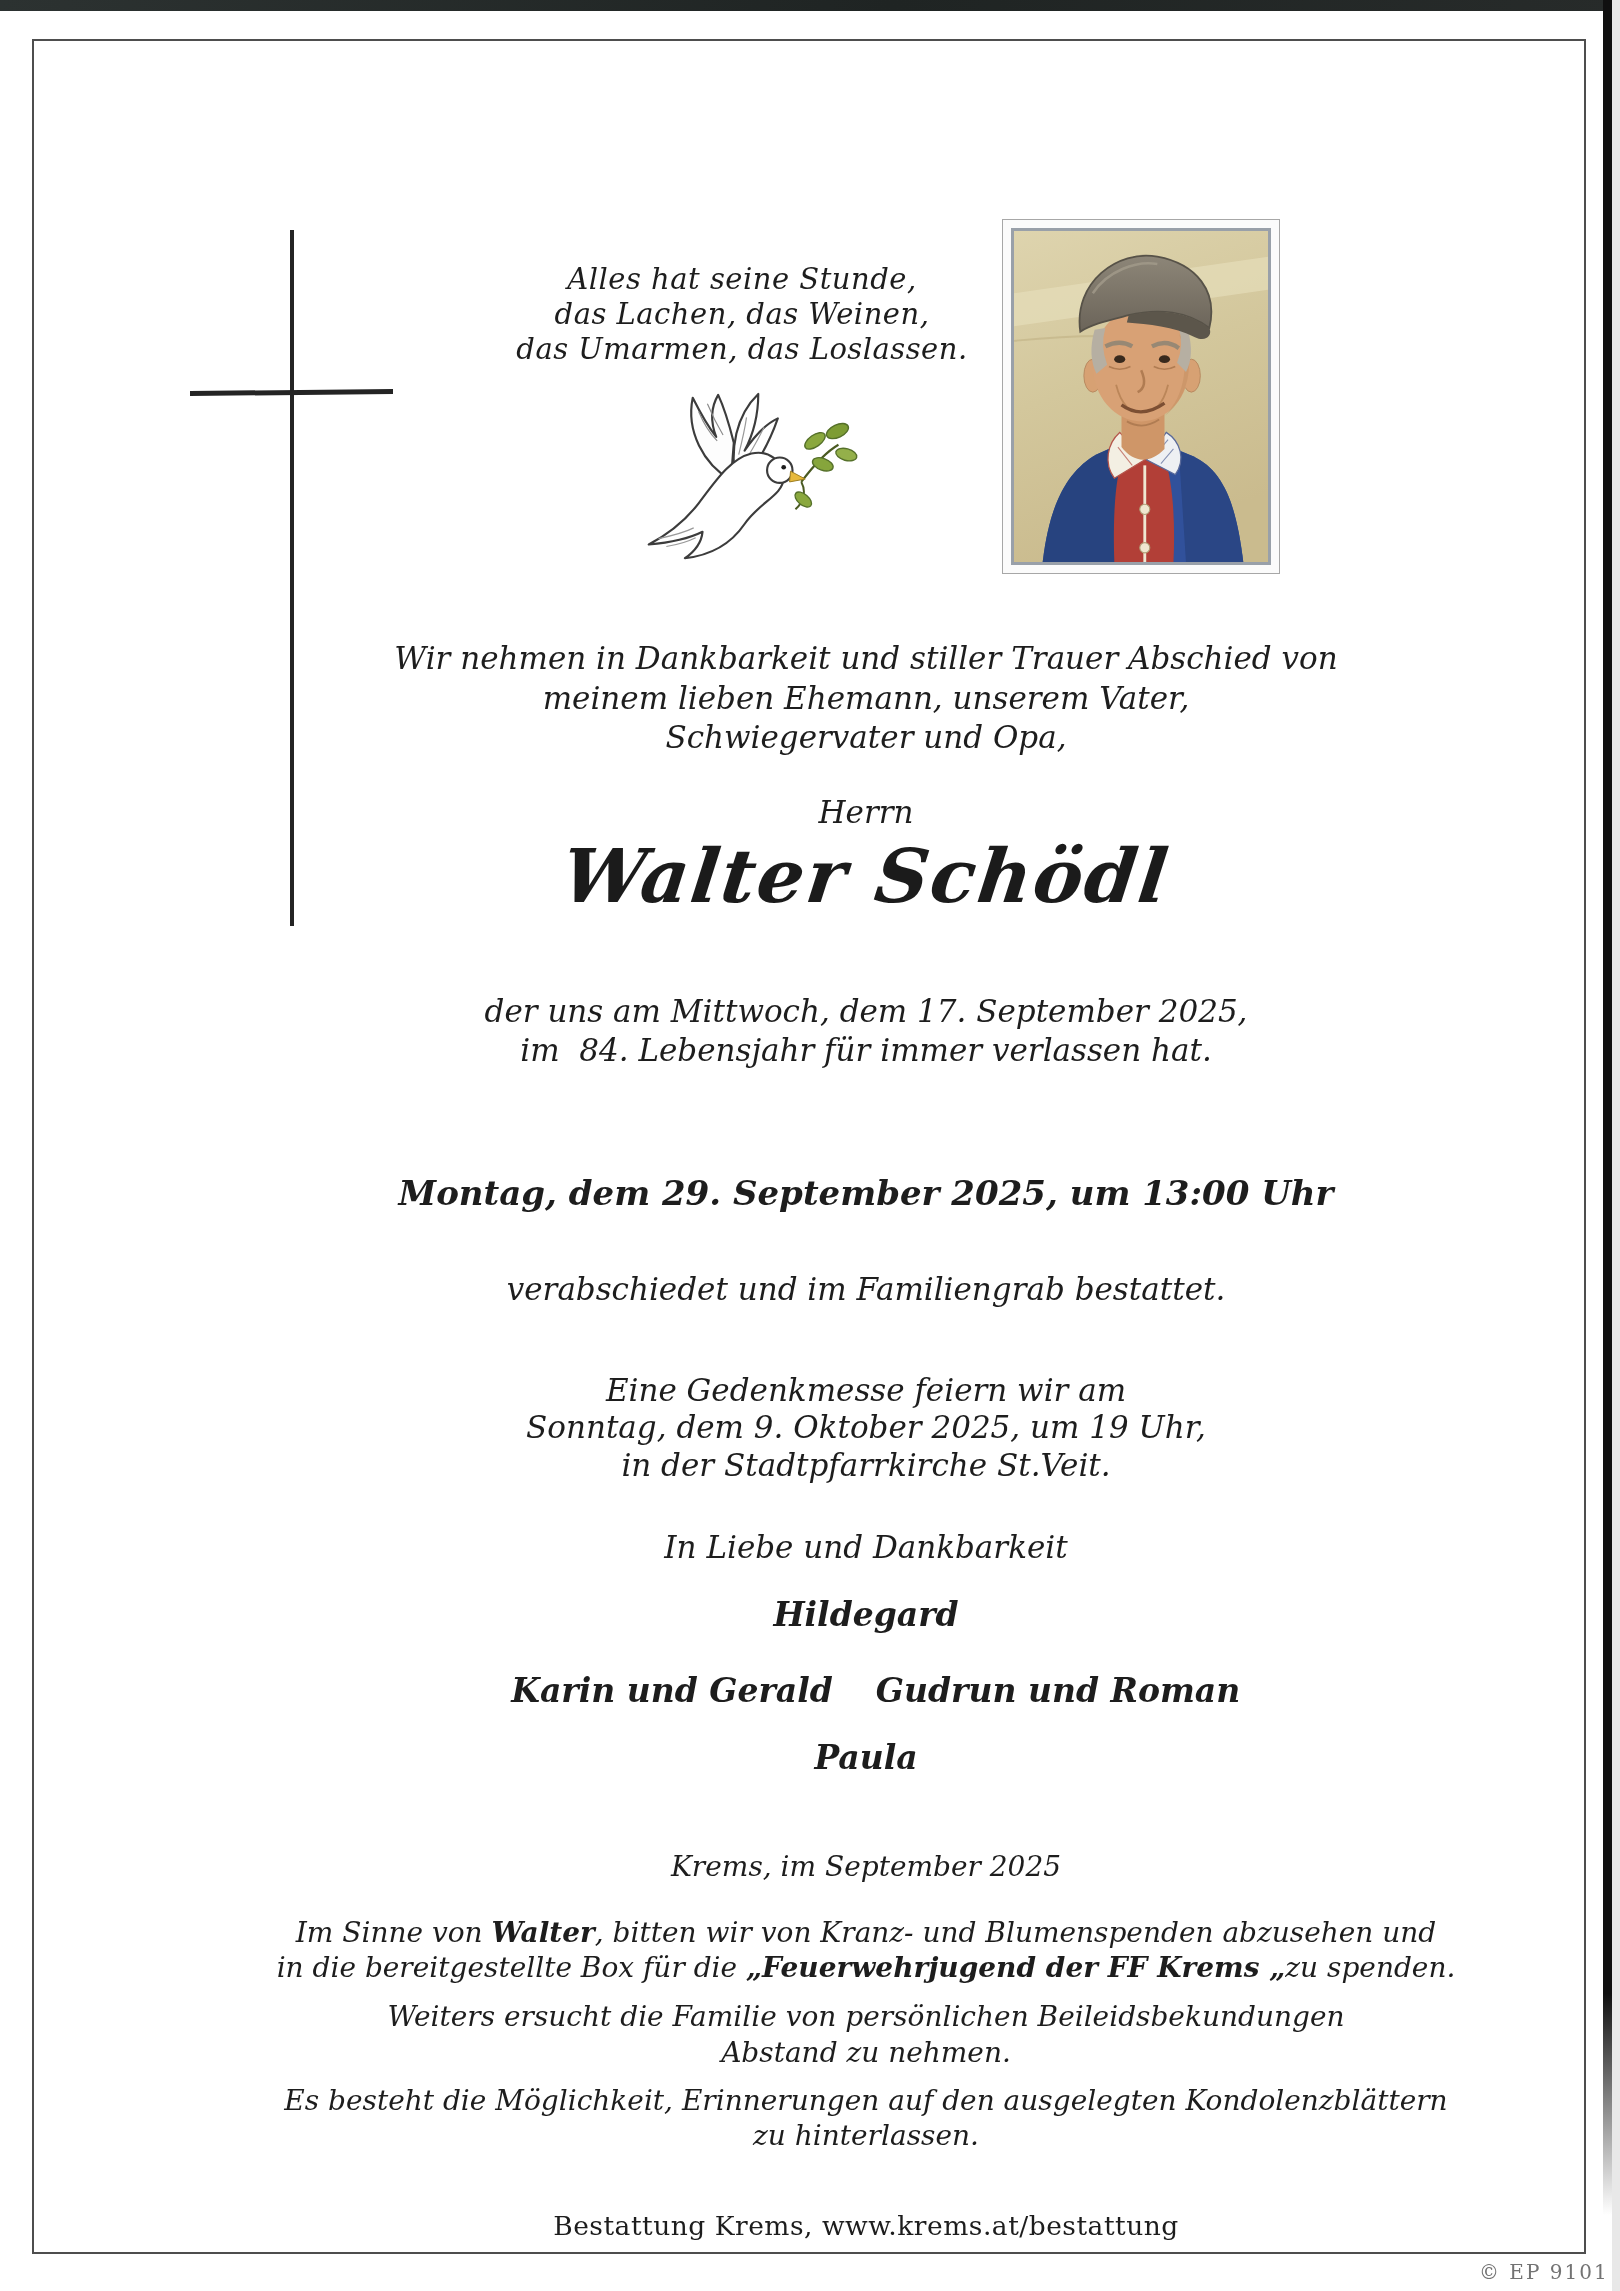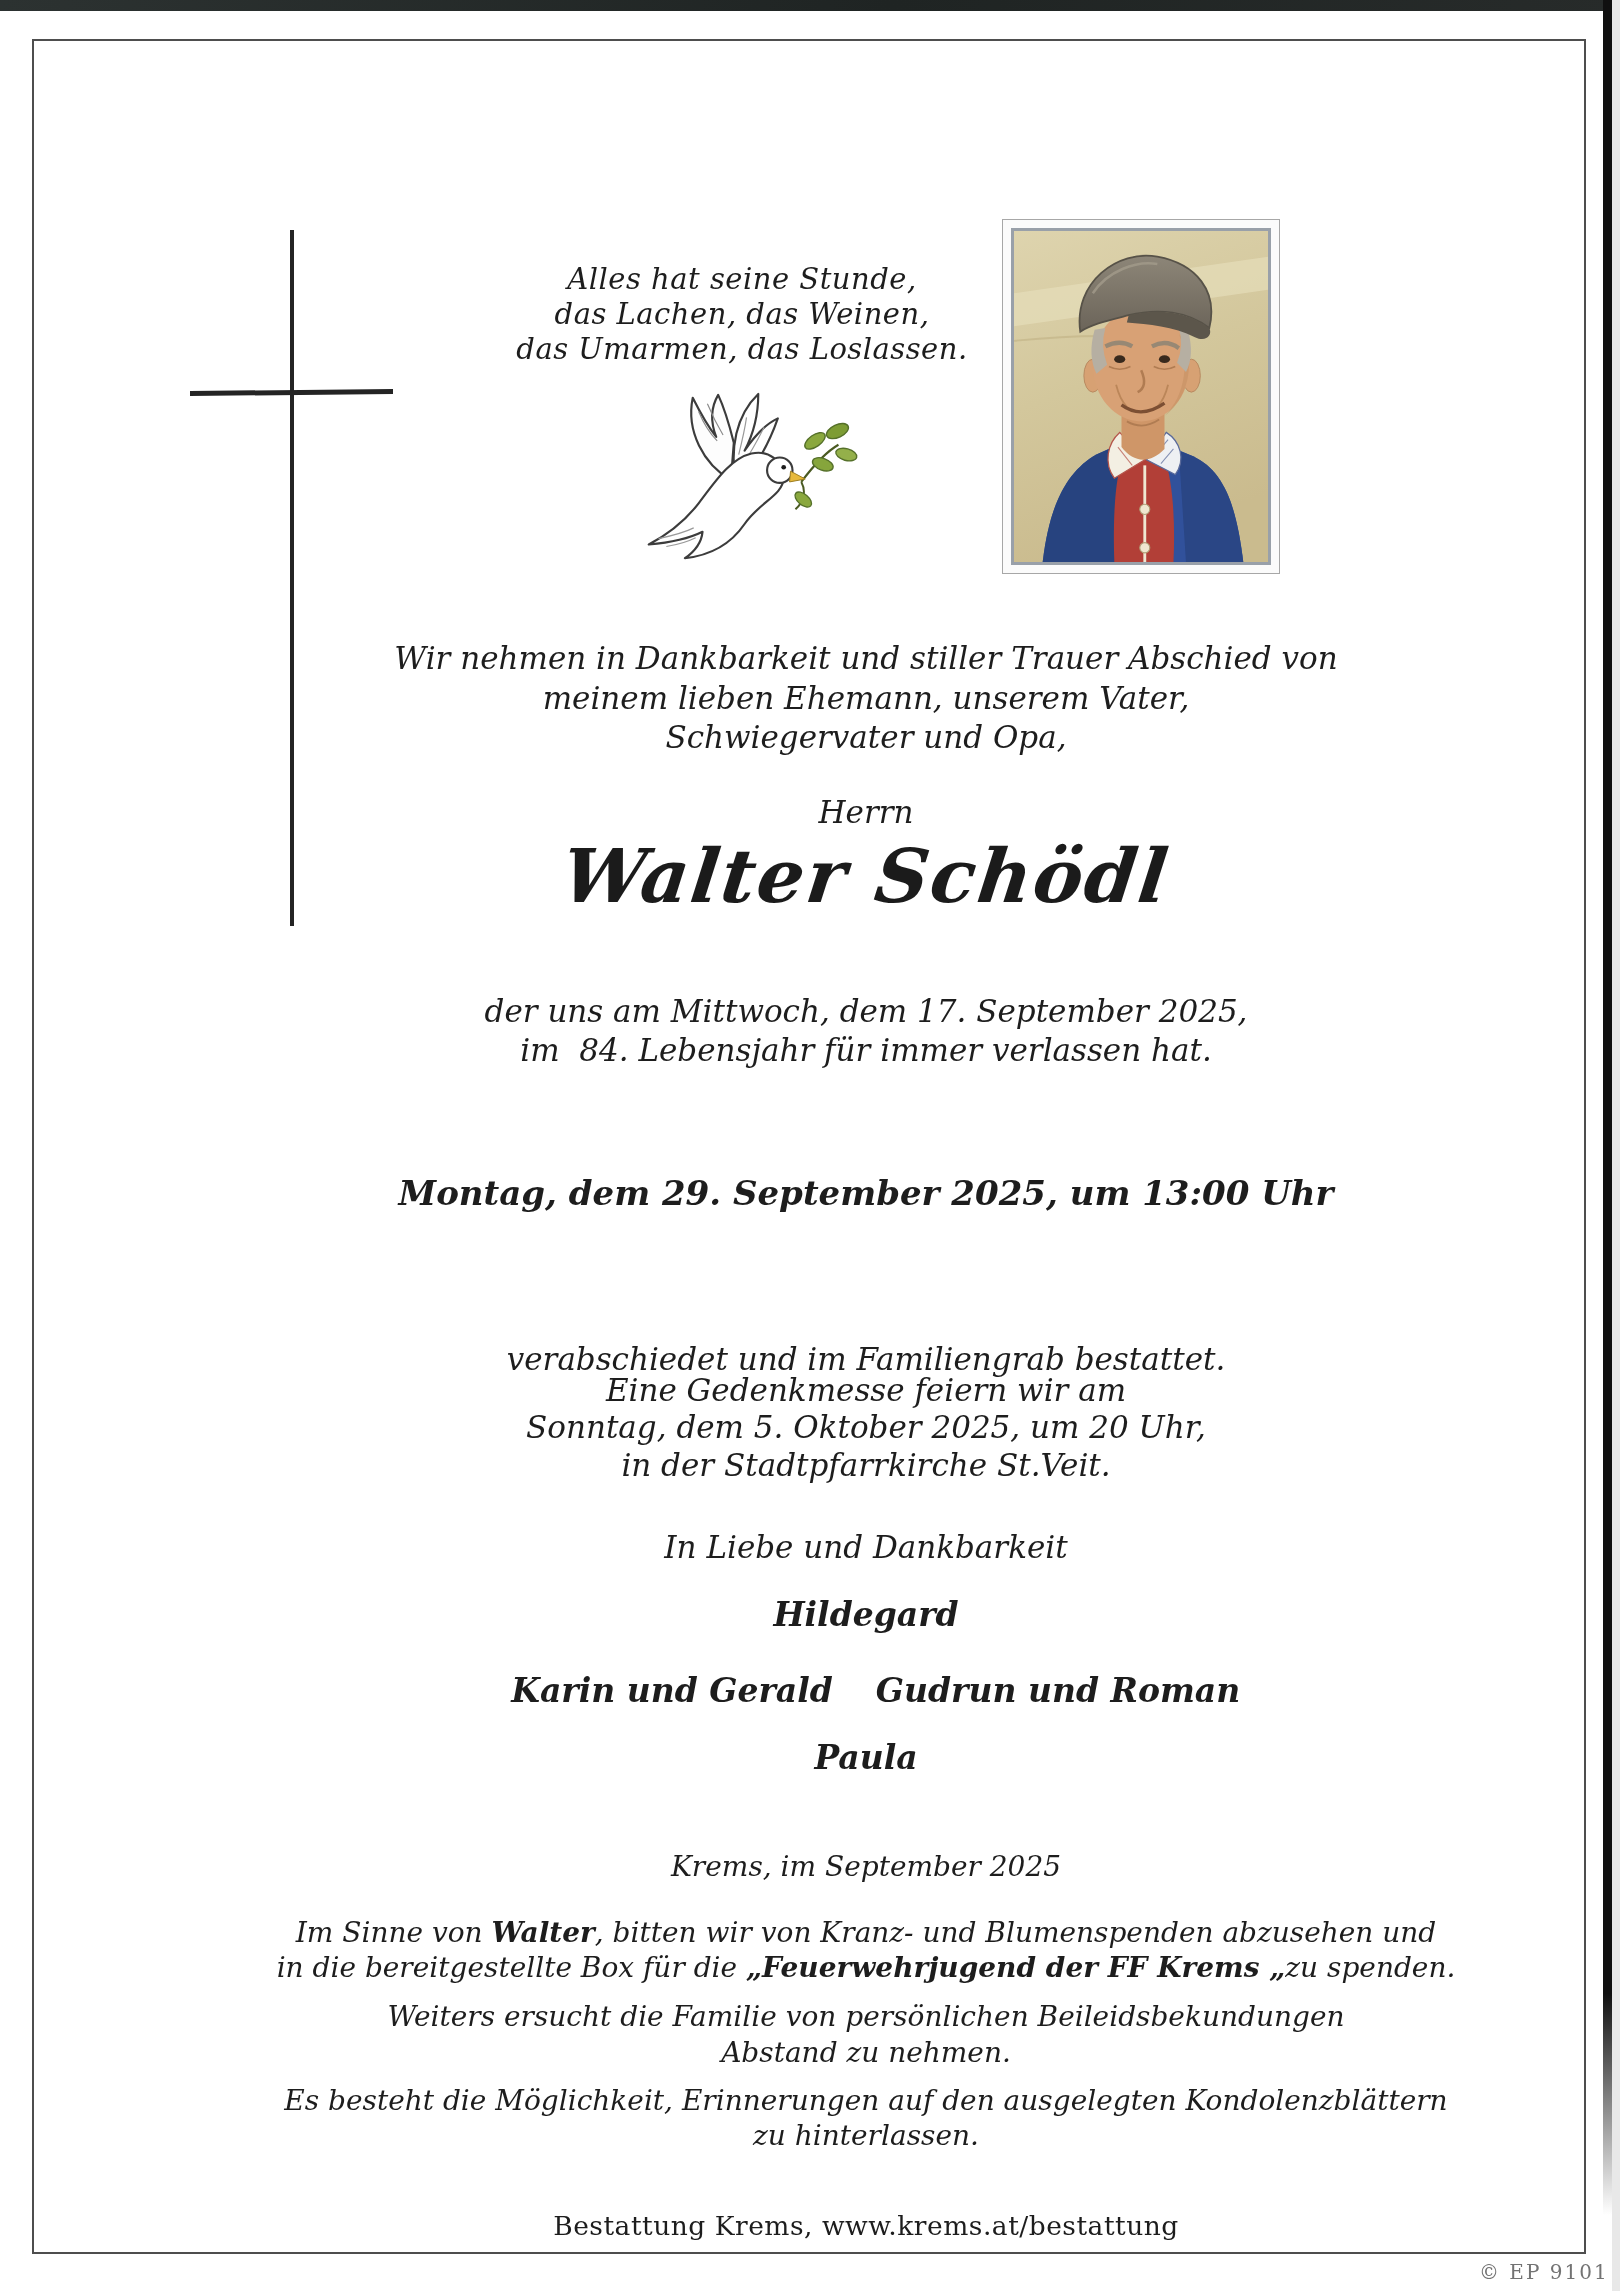--- a/index.html
+++ b/index.html
@@ -156,24 +156,24 @@
   <div class="line c-main" style="top:722px">Schwiegervater und Opa,</div>
 
   <div class="line c-main" style="top:797px">Herrn</div>
 
   <div class="line name-script">Walter Schödl</div>
 
   <div class="line c-main" style="top:996px">der uns am Mittwoch, dem 17. September 2025,</div>
   <div class="line c-main" style="top:1035px">im  84. Lebensjahr für immer verlassen hat.</div>
 
   <div class="line c-main bold montag" style="top:1176px">Montag, dem 29. September 2025, um 13:00 Uhr</div>
-  <div class="line c-main" style="top:1344px">verabschiedet und im Familiengrab bestattet.</div>
+  <div class="line c-main" style="top:1274px">verabschiedet und im Familiengrab bestattet.</div>
 
   <div class="line c-main" style="top:1375px">Eine Gedenkmesse feiern wir am</div>
-  <div class="line c-main" style="top:1412px">Sonntag, dem 5. Oktober 2025, um 20 Uhr,</div>
+  <div class="line c-main" style="top:1412px">Sonntag, dem 9. Oktober 2025, um 19 Uhr,</div>
   <div class="line c-main" style="top:1450px">in der Stadtpfarrkirche St.Veit.</div>
 
   <div class="line c-main" style="top:1532px">In Liebe und Dankbarkeit</div>
 
   <div class="line mourner" style="left:866px;top:1598px">Hildegard</div>
   <div class="line mourner" style="left:672px;top:1674px">Karin und Gerald</div>
   <div class="line mourner" style="left:1058px;top:1674px">Gudrun und Roman</div>
   <div class="line mourner" style="left:866px;top:1741px">Paula</div>
 
   <div class="line c-small" style="top:1853px">Krems, im September 2025</div>

